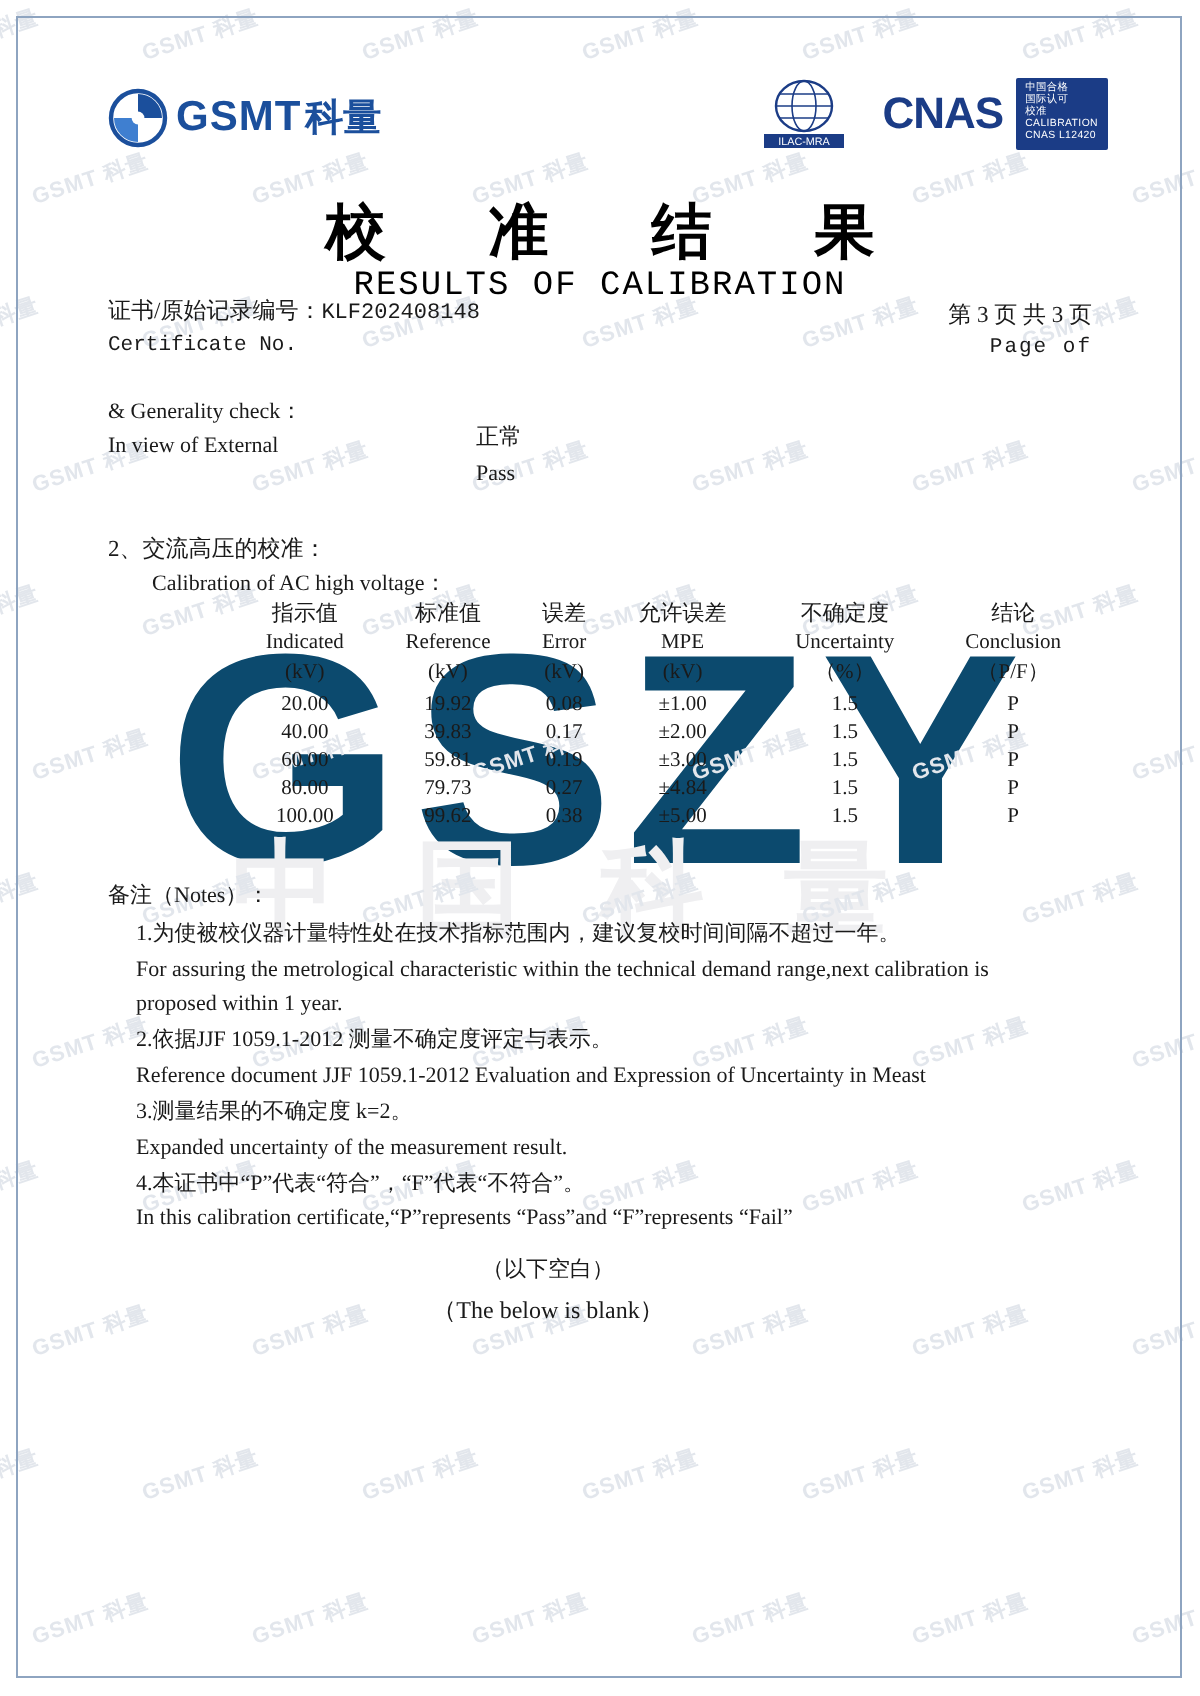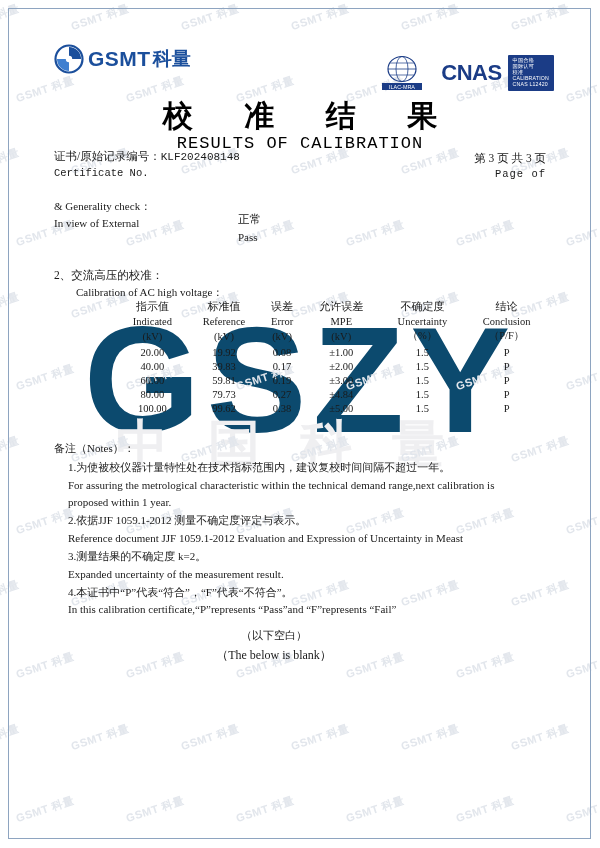--- a/index.html
+++ b/index.html
@@ -101,21 +101,21 @@
     font-family: "Liberation Sans", sans-serif;
     font-weight: bold;
     font-size: 19px;
     color: #1b4f9c;
     margin-left: 2px;
   }
 
   .marks {
     position: absolute;
     right: 46px;
-    top: 54px;
+    top: 38px;
     display: flex;
     align-items: center;
     gap: 16px;
   }
   .ilac {
     width: 46px;
     height: 38px;
     position: relative;
   }
   .cnas-box {

